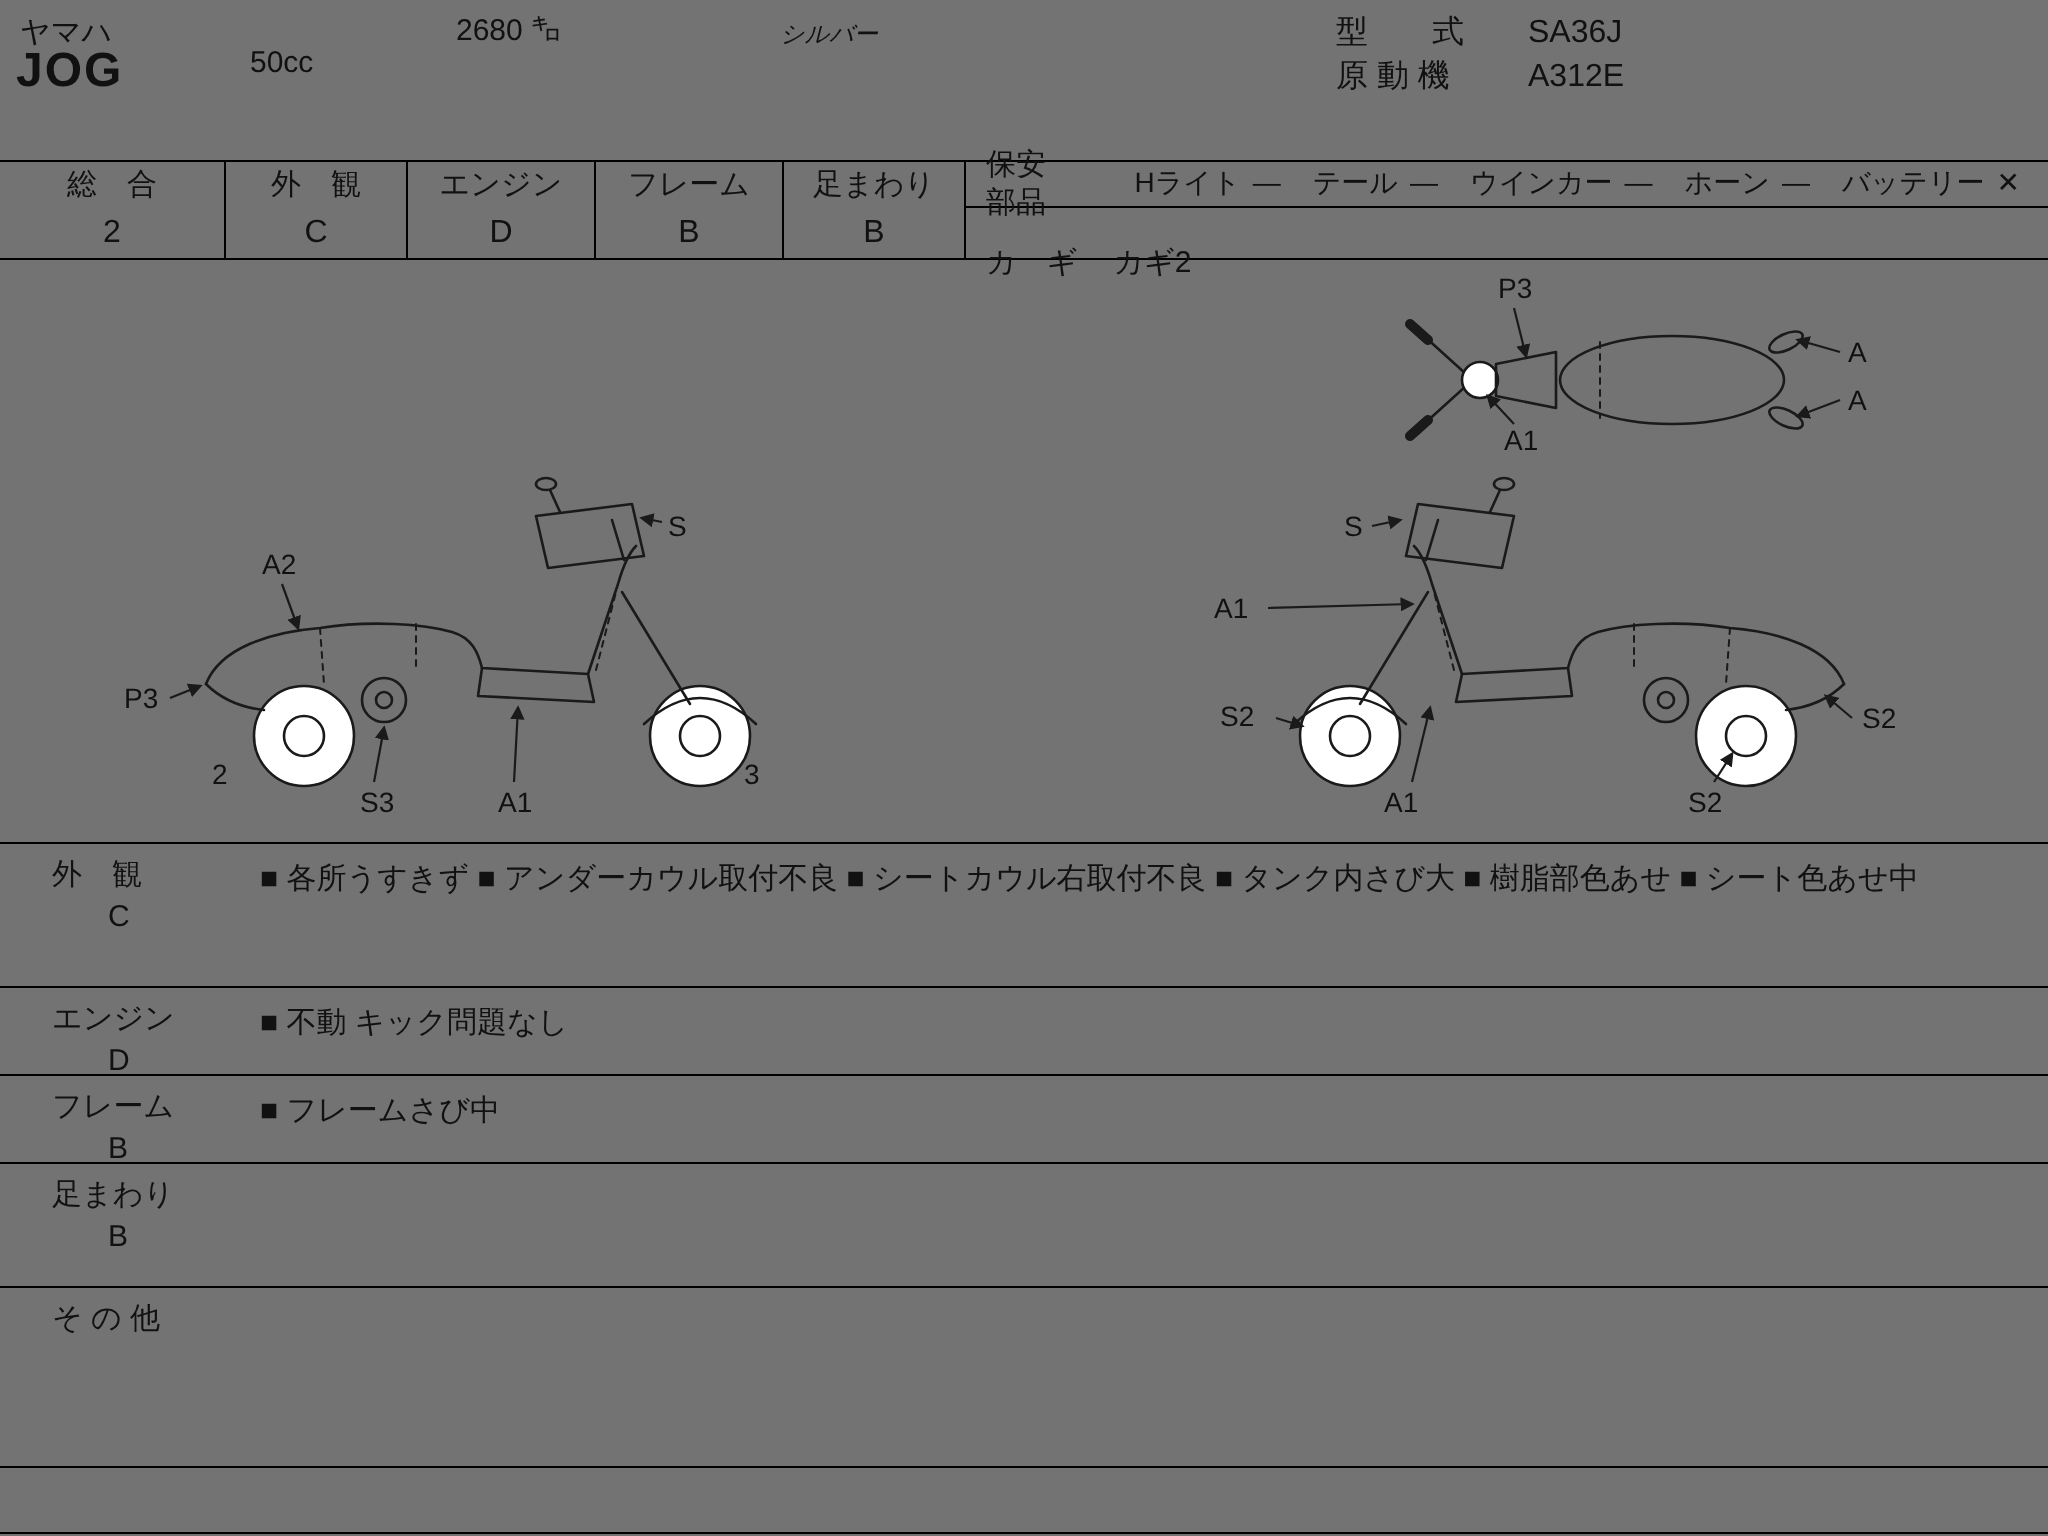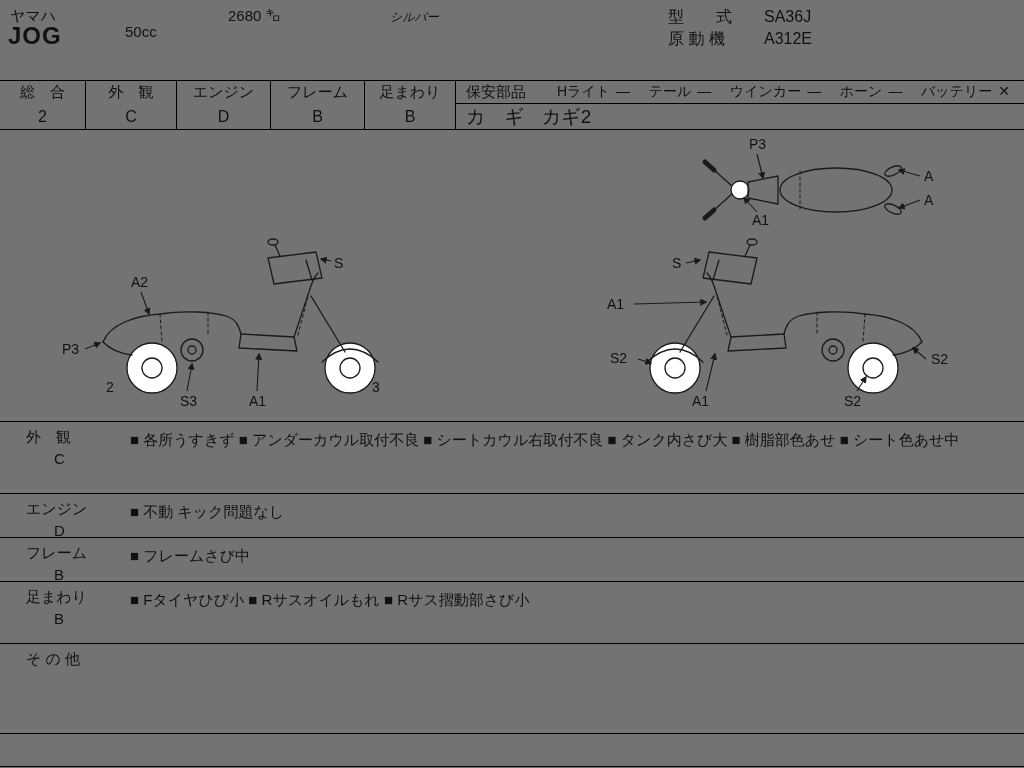--- a/index.html
+++ b/index.html
@@ -18,28 +18,28 @@
   .h-right .hline{height:22px;white-space:nowrap;}
   .h-right .hlabel{display:inline-block;width:96px;}
   
   .ratings{
     left:0;top:80px;width:1024px;height:50px;box-sizing:border-box;
     border-top:1px solid #000;border-bottom:1px solid #000;display:flex;
   }
   .rcell{box-sizing:border-box;border-right:1px solid #000;display:flex;flex-direction:column;}
   .rcell .rlabel{height:23px;display:flex;align-items:center;justify-content:center;font-size:15px;}
   .rcell .rgrade{height:25px;display:flex;align-items:center;justify-content:center;font-size:16px;}
-  .rc0{width:86px;}.rc1{width:91px;}.rc2{width:94px;}.rc3{width:94px;}.rc4{width:91px;}
+  .rc0{width:113px;}.rc1{width:91px;}.rc2{width:94px;}.rc3{width:94px;}.rc4{width:91px;}
   .safety{flex:1;display:flex;flex-direction:column;}
   .safety-row1{height:23px;box-sizing:border-box;border-bottom:1px solid #000;display:flex;align-items:center;font-size:14px;padding:0 8px 0 10px;}
   .safety-row1 .slabel{margin-right:31px;font-size:15px;}
   .safety-items{flex:1;display:flex;justify-content:space-between;padding-right:6px;gap:16px;}
   .safety-item{white-space:nowrap;}
   .safety-item .st{margin-left:6px;}
-  .safety-row2{height:25px;display:flex;align-items:center;font-size:19px;padding-left:10px;}
+  .safety-row2{height:25px;display:flex;align-items:flex-end;font-size:15px;padding-left:10px;margin-top:18px;}
   .safety-row2 .kv{margin-left:18px;}
   
   .diagram{left:0;top:130px;}
   .sk path,.sk line,.sk circle,.sk ellipse{fill:none;stroke:#1a1a1a;stroke-width:1.3;stroke-linecap:round;stroke-linejoin:round;}
   .sk .w{fill:#ffffff;}
   .sk .grip{stroke-width:5;}
   .sk .dash{stroke-dasharray:3 3;stroke-width:1;}
   .leaders line{stroke:#1a1a1a;stroke-width:1.1;}
   .diagram text{font-size:14px;fill:#111;}
   
@@ -211,21 +211,20 @@
         <div class="dlabel-name">フレーム</div>
         <div class="dlabel-grade">B</div>
       </div>
       <div class="dtext">■ フレームさび中</div>
     </div>
     <div class="drow" style="height:62px">
       <div class="dlabel">
         <div class="dlabel-name">足まわり</div>
         <div class="dlabel-grade">B</div>
       </div>
-      <div class="dtext">■ Fタイヤひび小 ■ Rサスオイルもれ ■ Rサス摺動部さび小</div>
     </div>
     <div class="drow" style="height:90px">
       <div class="dlabel">
         <div class="dlabel-name">そ の 他</div>
         <div class="dlabel-grade"></div>
       </div>
       <div class="dtext"></div>
     </div>
     <div class="drow" style="height:33px"></div>
   </div>

